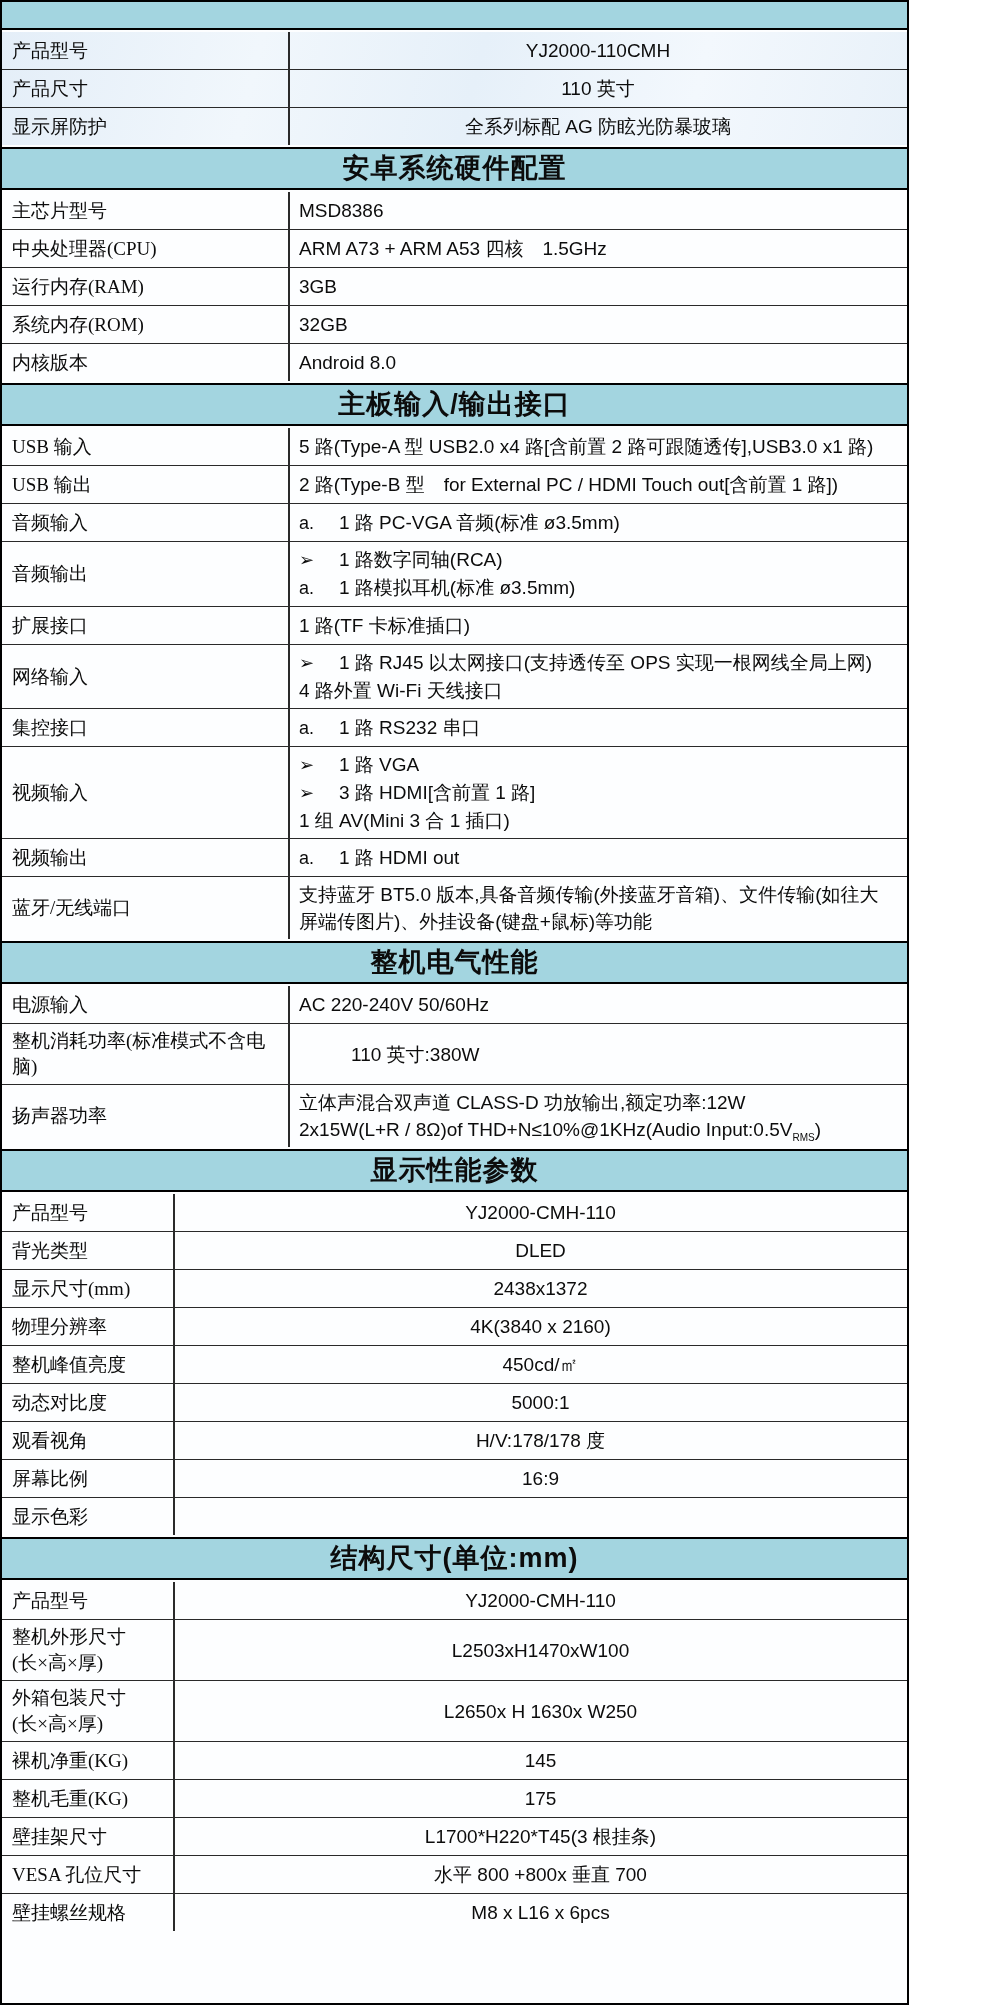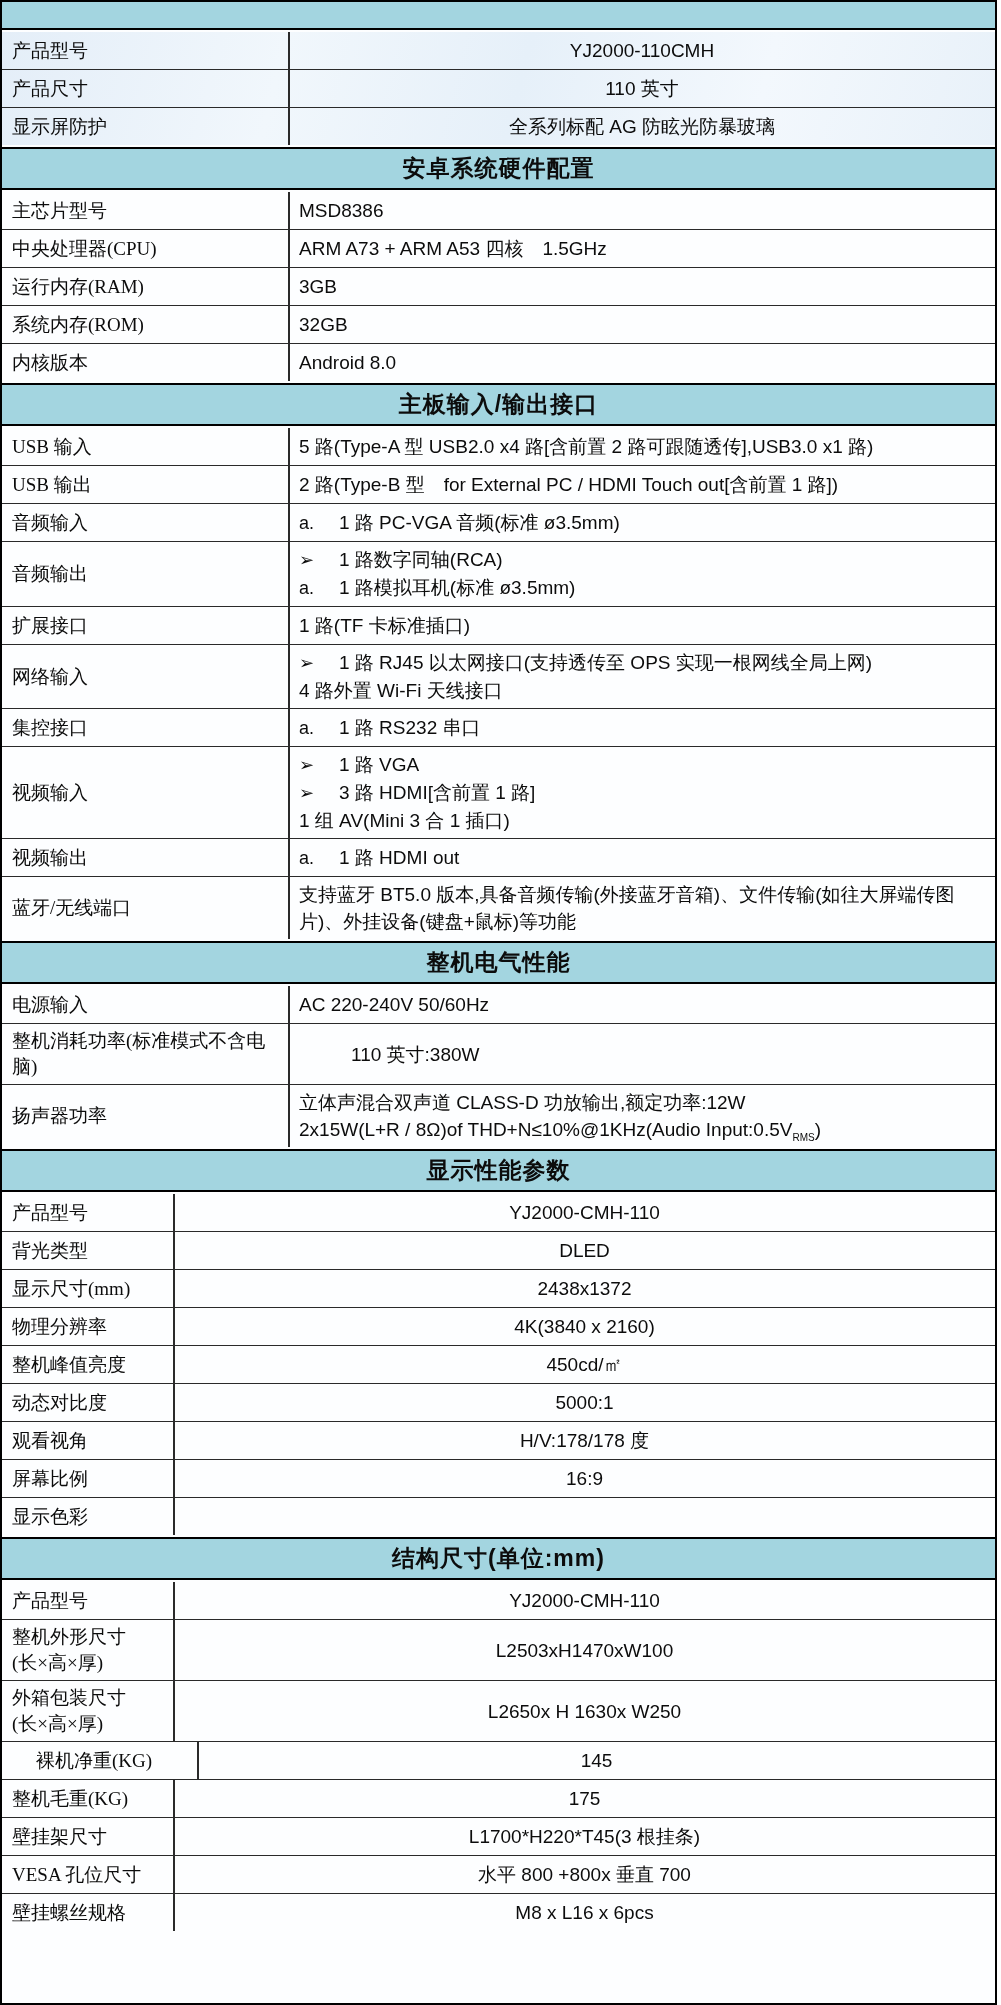--- a/index.html
+++ b/index.html
@@ -12,35 +12,35 @@
   html,body{margin:0;padding:0;}
   body{
     width:1001px;
     background:#ffffff;
     font-family:"Liberation Sans","DejaVu Sans",sans-serif;
     color:#0c0c0c;
     -webkit-font-smoothing:antialiased;
   }
   #spec-table{
     box-sizing:border-box;
-    width:997px;
+    width:909px;
     min-height:2005px;
     border:2px solid var(--border);
     background:var(--rowbg);
   }
   
   .band{
     box-sizing:border-box;
     border-top:2px solid var(--border);
     border-bottom:2px solid var(--border);
     margin:2px 0;
     background:var(--band);
     text-align:center;
     font-weight:bold;
-    font-size:23px;
+    font-size:27px;
     line-height:39px;
     height:43px;
     letter-spacing:1px;
   }
   .band.top{
     margin:0 0 2px 0;
     border-top:none;
     height:28px;
     line-height:26px;
   }
@@ -307,21 +307,21 @@
         </div>
       </div>
       <div class="row center">
         <div class="cell-label" style="width: 173px;">外箱包装尺寸
 (长×高×厚)</div>
         <div class="cell-value">
           <div class="line"><span>L2650x H 1630x W250</span></div>
         </div>
       </div>
       <div class="row center">
-        <div class="cell-label" style="width: 173px; margin-left: 24px;">裸机净重(KG)</div>
+        <div class="cell-label" style="width: 173px;">裸机净重(KG)</div>
         <div class="cell-value">
           <div class="line"><span>145</span></div>
         </div>
       </div>
       <div class="row center">
         <div class="cell-label" style="width: 173px;">整机毛重(KG)</div>
         <div class="cell-value">
           <div class="line"><span>175</span></div>
         </div>
       </div>

